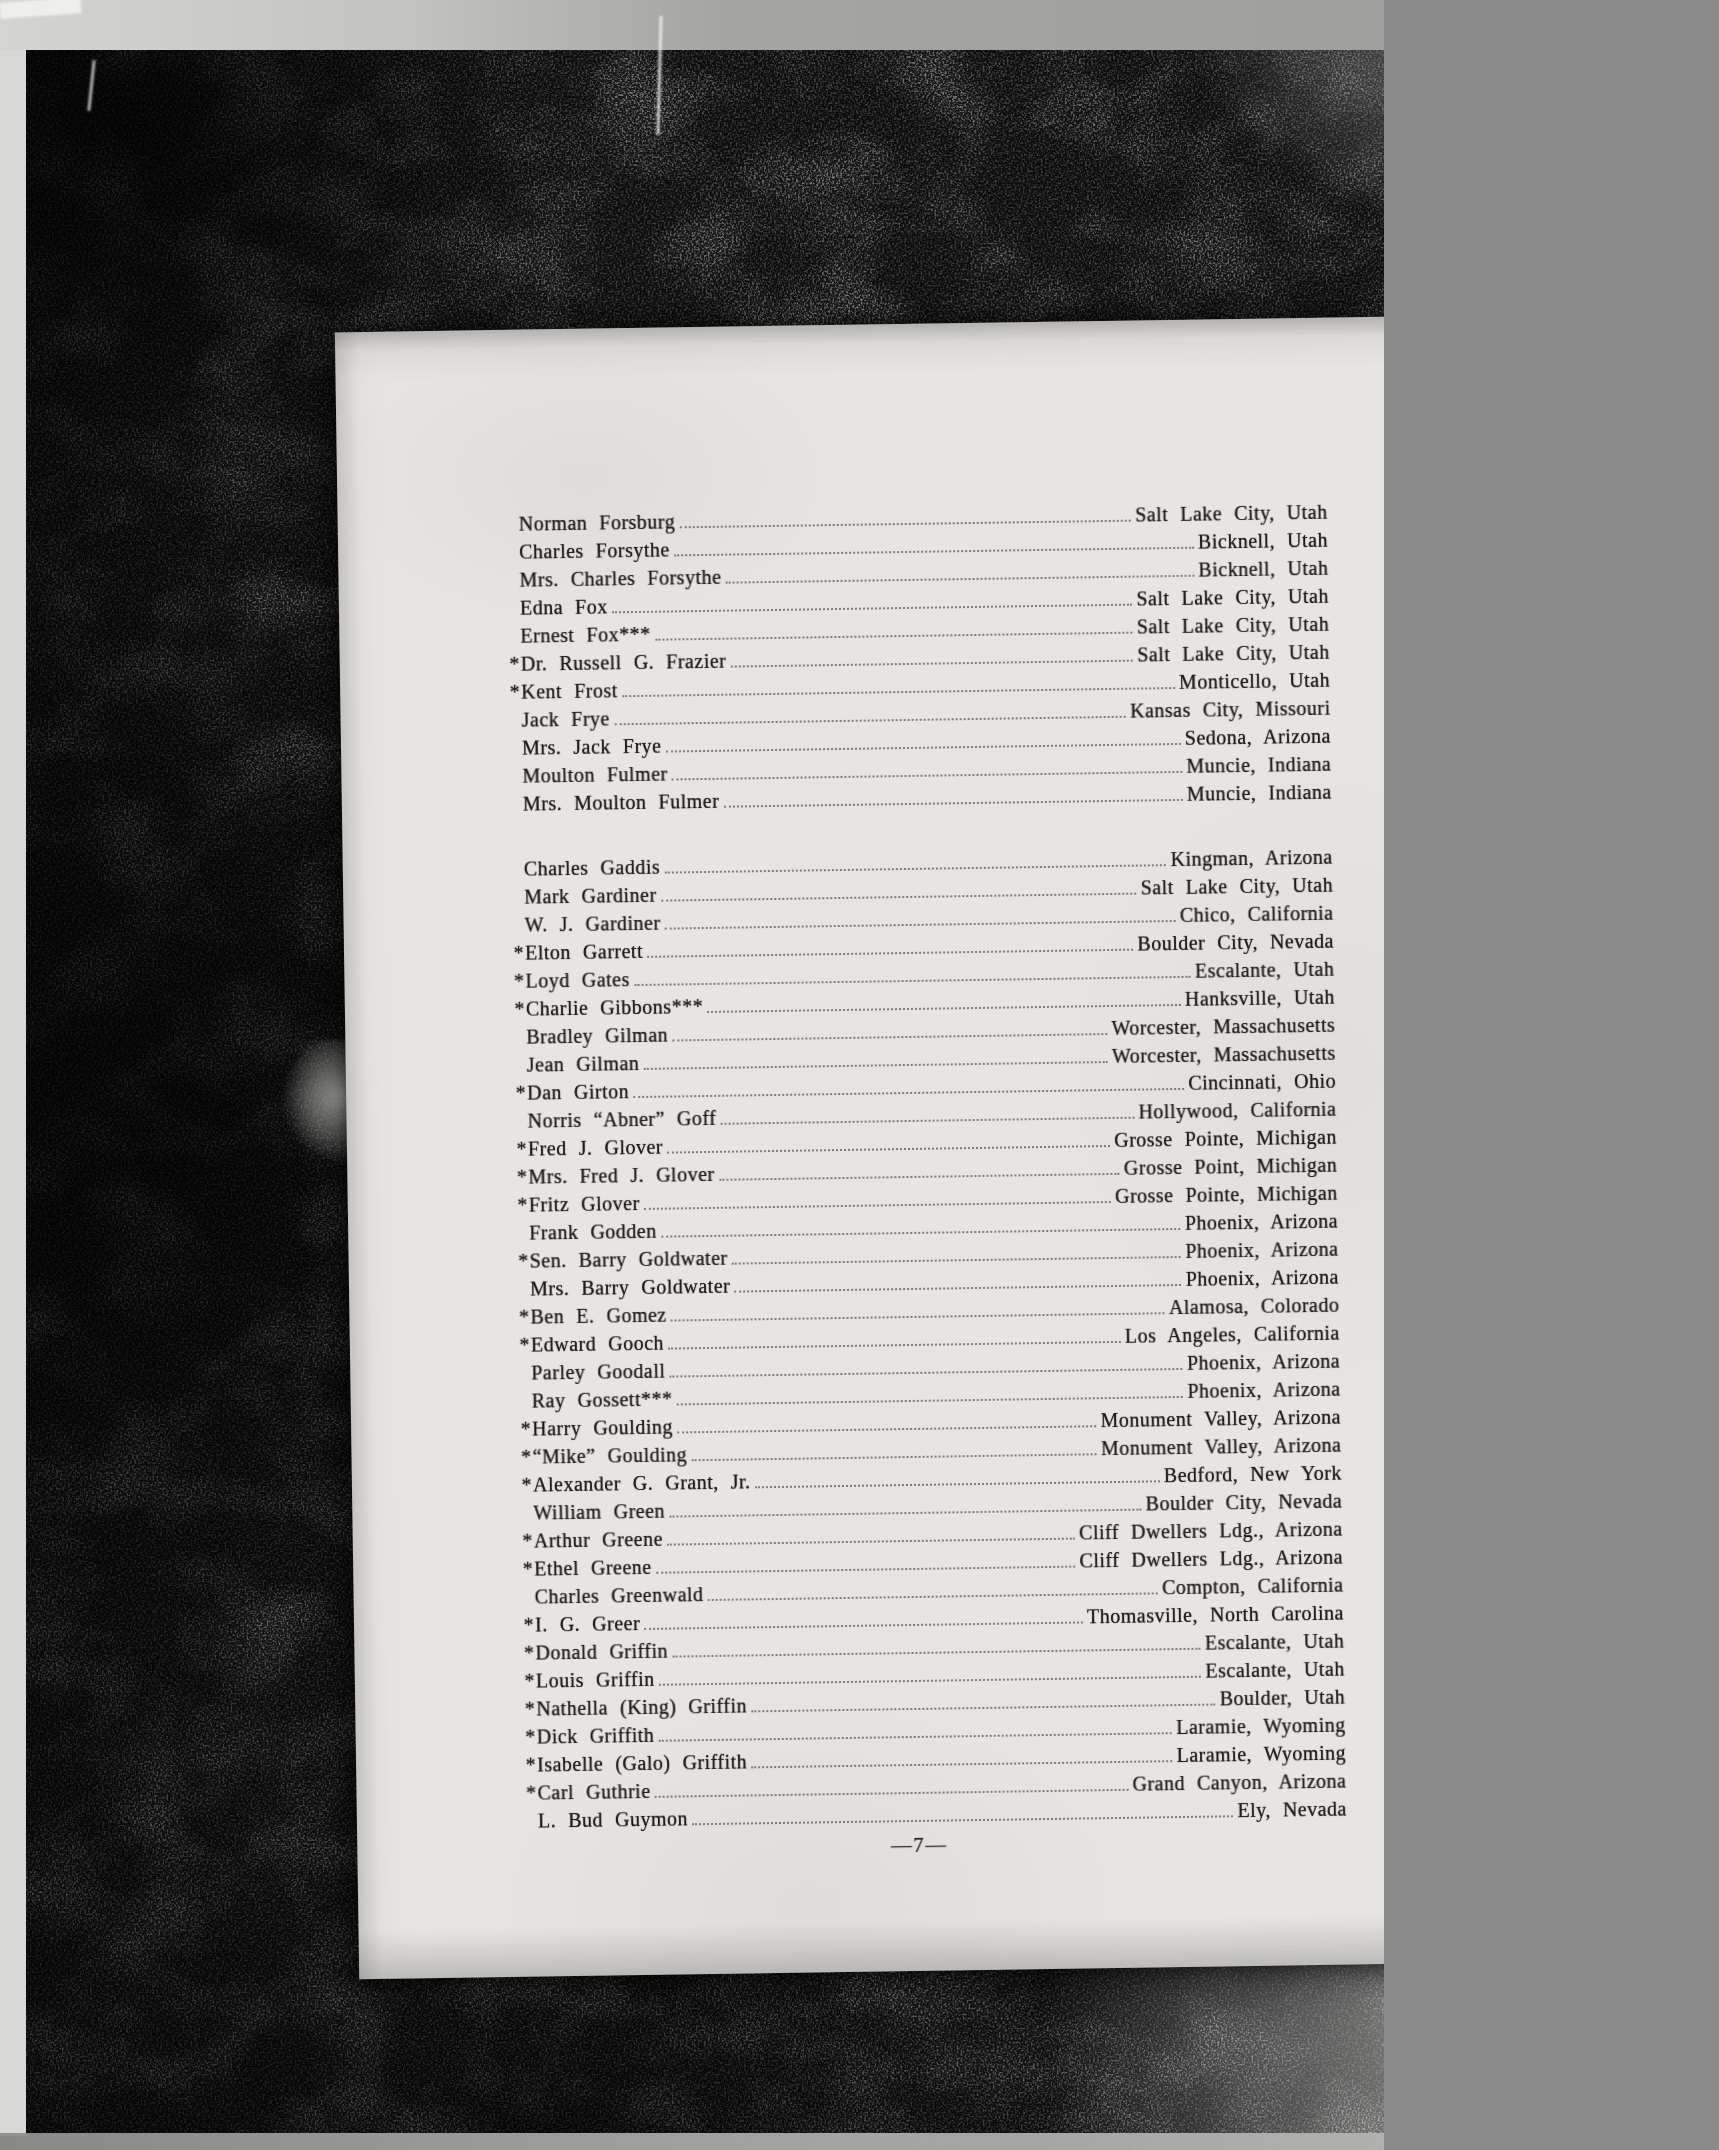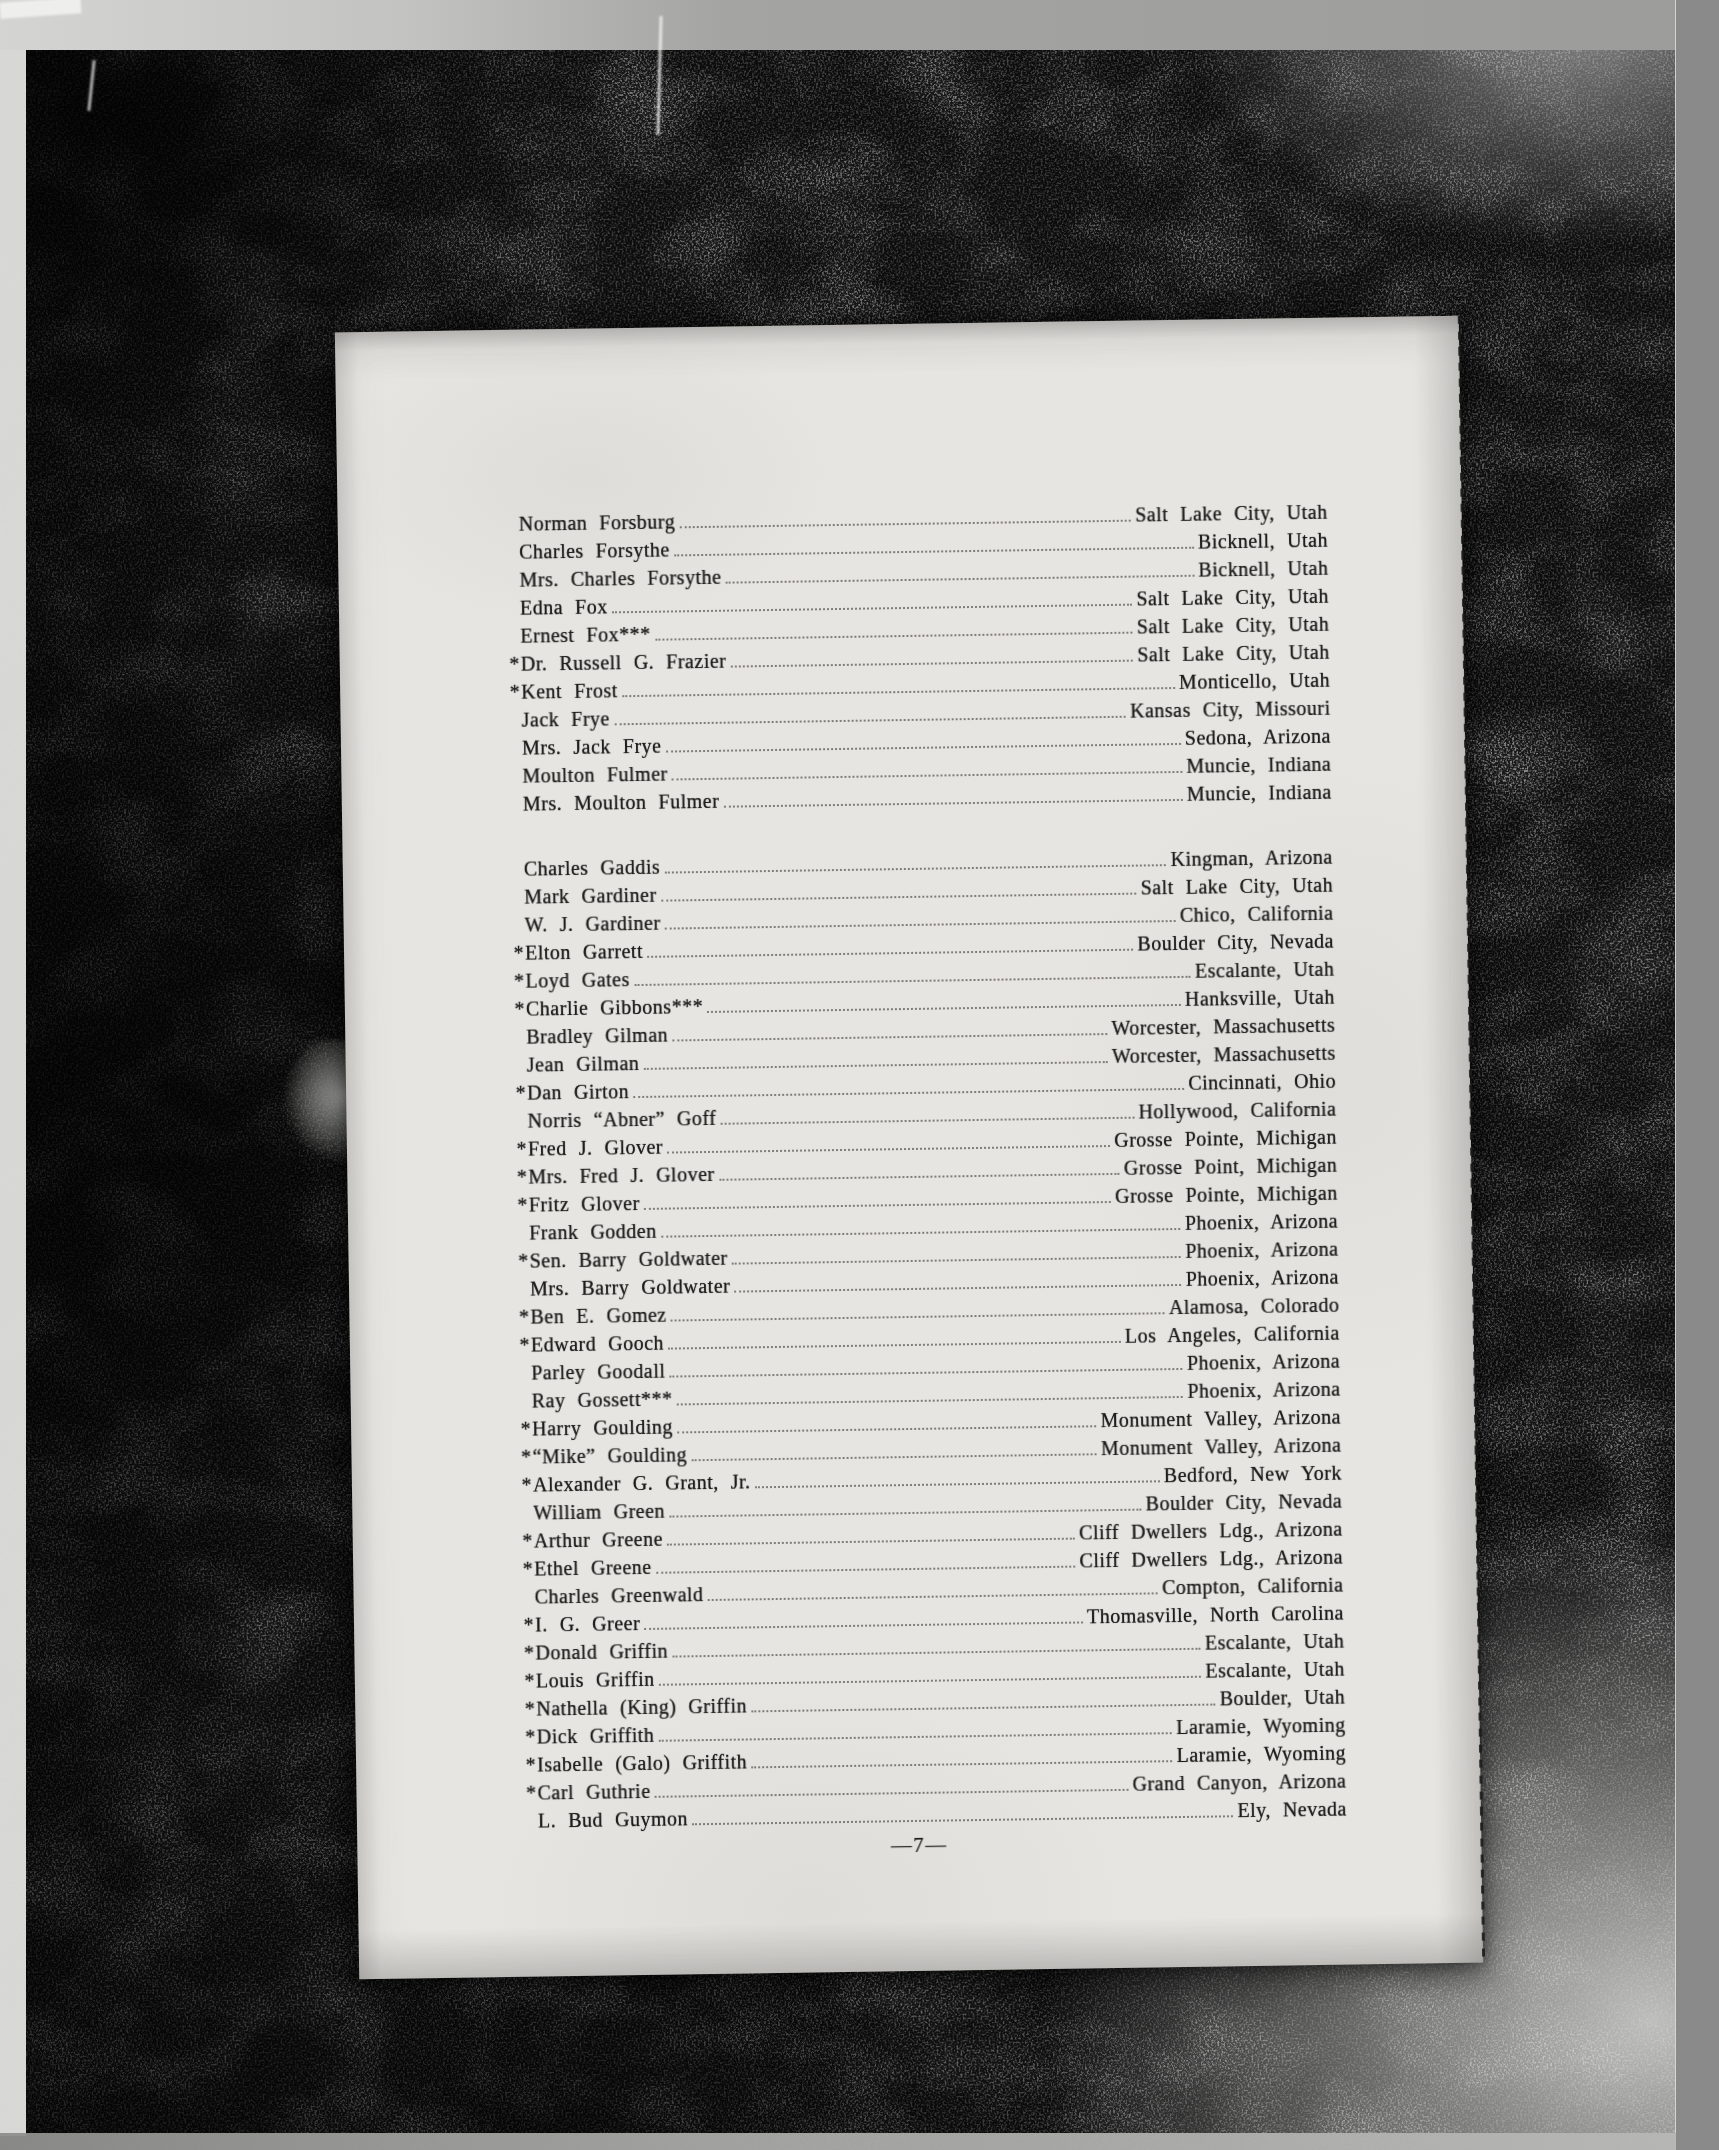--- a/index.html
+++ b/index.html
@@ -6,21 +6,21 @@
     margin: 0;
     padding: 0;
     width: 1720px;
     height: 2151px;
     overflow: hidden;
     background: #8a8a8a;
     font-family: "Liberation Serif", "DejaVu Serif", serif;
   }
   .scene {
     position: relative;
-    width: 1676px;
+    width: 1384px;
     height: 2151px;
     overflow: hidden;
   }
   
   .bg-noise {
     position: absolute;
     left: 0; top: 0;
     width: 1720px; height: 2151px;
     display: block;
   }

